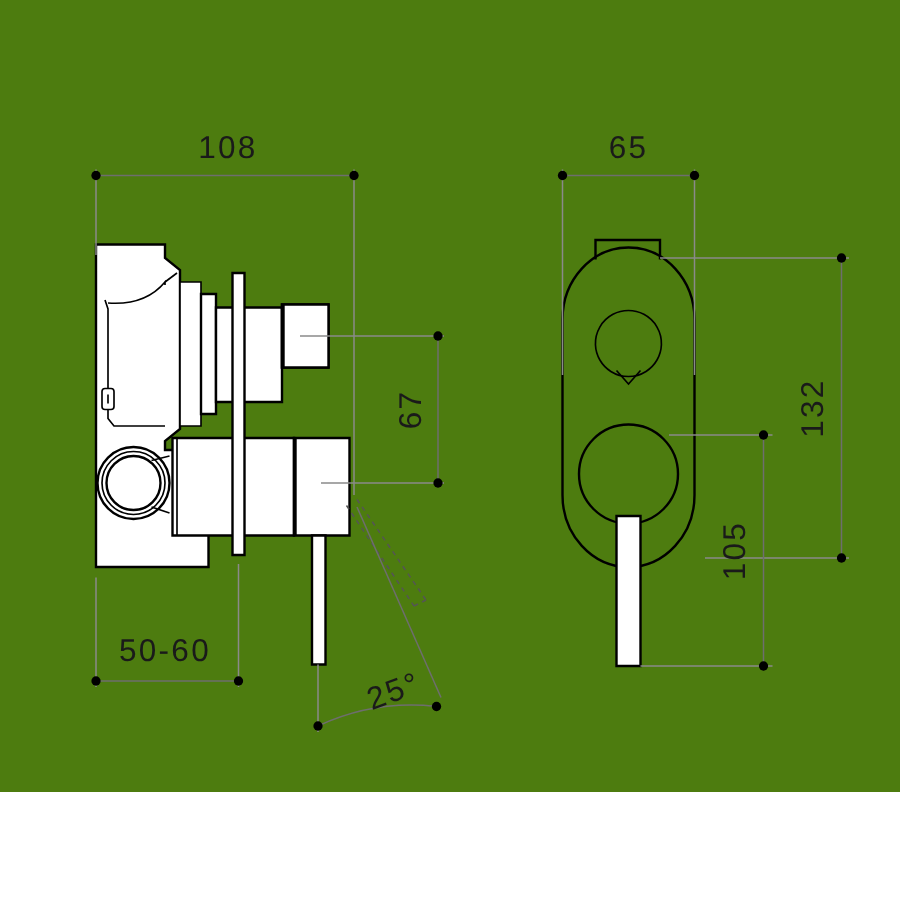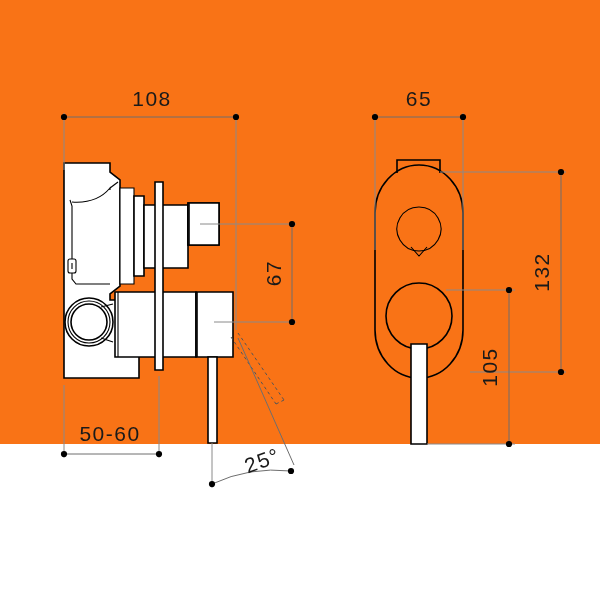--- a/index.html
+++ b/index.html
@@ -10,22 +10,22 @@
   }
   body {
     width: 600px;
     height: 600px;
     font-family: "Liberation Sans", sans-serif;
     overflow: hidden;
   }
   #drawing-root {
     position: relative;
     width: 600px;
-    height: 444px;
-    background: #f97316;
+    height: 528px;
+    background: #4d7c0f;
   }
   svg#cad {
     display: block;
     width: 600px;
     height: 600px;
   }
   .obj {
     fill: none;
     stroke: #000000;
     stroke-width: 1.6;

